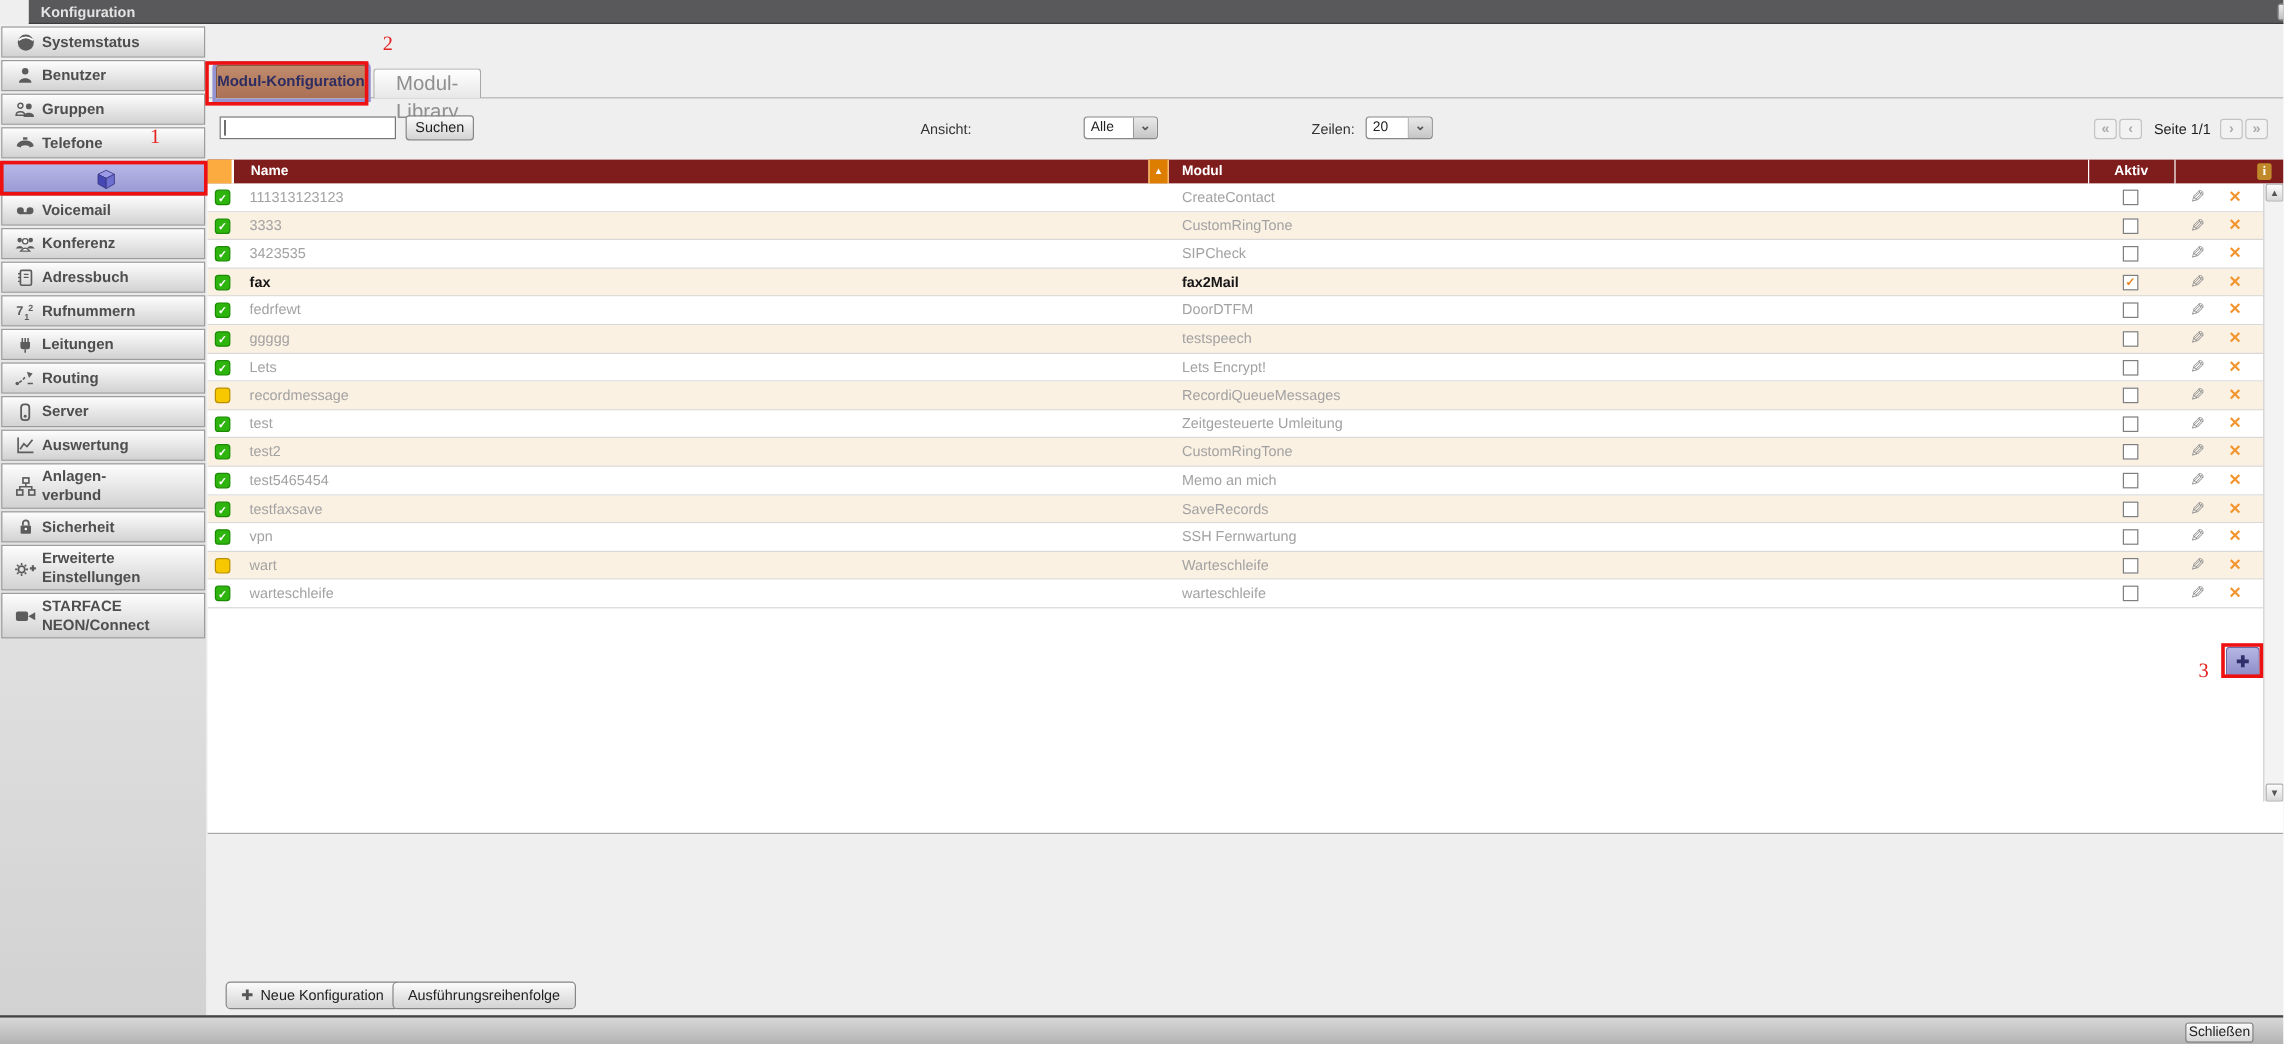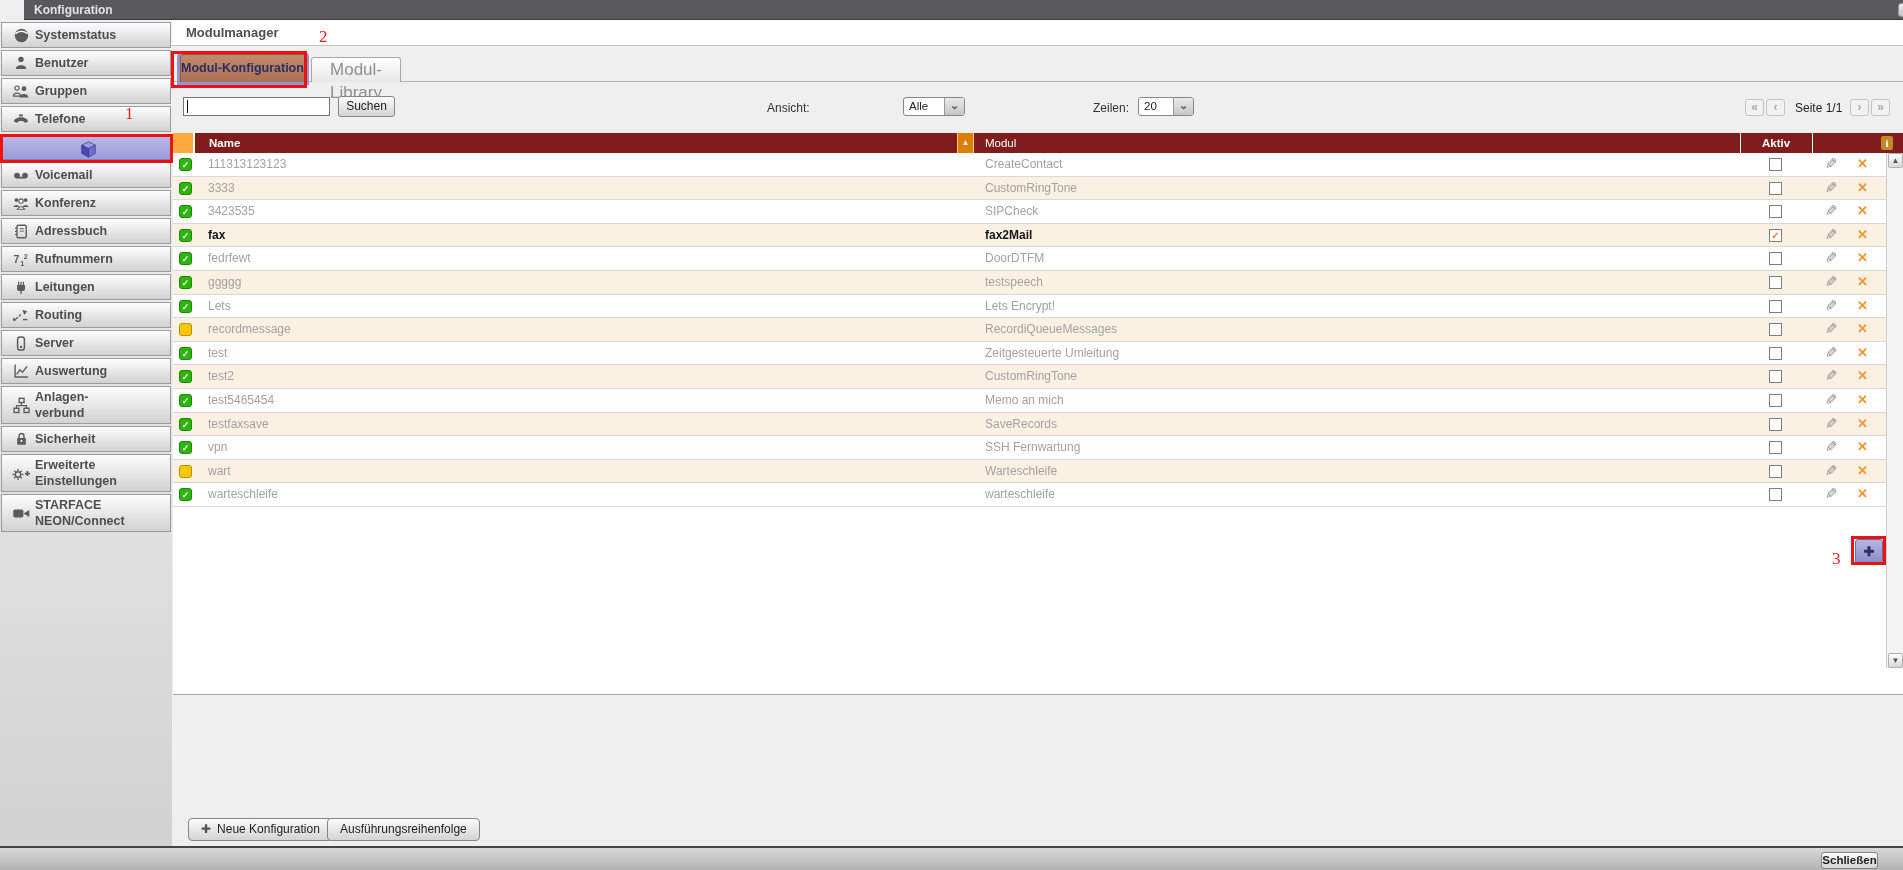--- a/index.html
+++ b/index.html
@@ -46,21 +46,21 @@
   .pagbtn{position:absolute;top:79px;width:19px;height:17px;background:#f2f2f2;border:1px solid #c3c3c3;border-radius:3px;color:#aaa;font-size:12px;font-weight:bold;text-align:center;line-height:14px;cursor:default;}
   .pag-first{left:1573px;} .pag-prev{left:1594px;} .pag-next{left:1678px;} .pag-last{left:1699px;}
   .pag-label{left:1623px;top:81px;color:#222;}
 
   
   .panel{position:absolute;left:1px;top:113px;width:1730px;height:562px;background:#fff;border-bottom:1px solid #a8a8a8;}
   .thead{position:absolute;left:0;top:0;width:1730px;height:20px;background:#7f1d1d;}
   .th-status{position:absolute;left:0;top:0;width:22px;height:20px;background:#fbab40;border-right:2px solid #fff;}
   .th-name{position:absolute;left:36px;top:0;height:20px;line-height:20px;font-size:11.5px;font-weight:bold;color:#fff;cursor:pointer;}
   .th-sort{position:absolute;left:784px;top:0;width:17px;height:20px;background:#de7e00;border-left:1px solid #ffcf96;border-right:1px solid #ffcf96;color:#fff;font-size:8px;text-align:center;line-height:20px;cursor:pointer;}
-  .th-modul{position:absolute;left:812px;top:0;height:20px;line-height:20px;font-size:11.5px;font-weight:normal;color:#fff;cursor:pointer;}
+  .th-modul{position:absolute;left:812px;top:0;height:20px;line-height:20px;font-size:11.5px;font-weight:bold;color:#fff;cursor:pointer;}
   .thd{position:absolute;top:0;width:1px;height:20px;background:#fff;}
   .thd1{left:1567px;} .thd2{left:1639px;}
   .th-aktiv{position:absolute;left:1567px;top:0;width:72px;height:20px;line-height:20px;text-align:center;font-size:11.5px;font-weight:bold;color:#fff;}
   .th-info{position:absolute;left:1708px;top:3px;width:12px;height:14px;background:#c08a2a;border-radius:2px;color:#fff;font-family:"Liberation Serif",serif;font-weight:bold;font-size:11px;text-align:center;line-height:14px;cursor:pointer;}
 
   .tbody{position:absolute;left:0;top:20px;width:1713px;}
   .trow{position:relative;height:23.6px;border-bottom:1px solid #d8d8d8;background:#fff;}
   .trow.alt{background:#fbf1e3;}
   .trow span{position:absolute;}
   .c-status{left:6px;top:5px;width:13px;height:13px;border-radius:3px;text-align:center;font-size:9px;line-height:13px;color:#fff;font-weight:bold;cursor:pointer;}
@@ -80,21 +80,21 @@
 
   .plus-btn{position:absolute;left:1682px;top:406px;width:28px;height:25px;background:linear-gradient(#b6b6e4,#8c8cc8);border:1px solid #6a6aa8;border-radius:3px;color:#2f2f6b;font-size:13px;font-weight:bold;text-align:center;line-height:23px;cursor:pointer;}
 
   
   .btn-neue{position:absolute;left:16px;top:798px;height:23px;padding:0 12px;line-height:21px;border-radius:4px;}
   .btn-neue .plus-ico{color:#555;font-size:12px;margin-right:6px;}
   .btn-exec{position:absolute;left:155px;top:798px;height:23px;padding:0 12px;line-height:21px;border-radius:4px;}
 
   
   .statusbar{position:absolute;left:0;top:846px;width:1903px;height:24px;background:linear-gradient(#d8d8d8,#b3b3b3);border-top:2px solid #454545;}
-  .btn-close-app{position:absolute;left:1821px;top:4px;width:57px;height:17px;line-height:15px;font-size:11.5px;border-radius:3px;font-weight:bold;}
+  .btn-close-app{position:absolute;left:1821px;top:4px;width:57px;height:17px;line-height:15px;font-size:11.5px;border-radius:3px;}
 
   
   .ann-box{position:absolute;border:3px solid #ee1111;z-index:50;pointer-events:none;}
   .ann-box1{left:0;top:134px;width:173px;height:29px;}
   .ann-box2{left:171px;top:51px;width:136px;height:37px;}
   .ann-box3{left:1851px;top:536px;width:35px;height:29px;}
   .ann-num{position:absolute;color:#e32222;font-family:"Liberation Serif",serif;font-size:17px;z-index:51;pointer-events:none;}
   .ann-n1{left:125px;top:104px;}
   .ann-n2{left:319px;top:27px;}
   .ann-n3{left:1832px;top:549px;}
@@ -316,23 +316,20 @@
           </span>
           <div class="sb-label">
             <div>STARFACE</div>
             <div>NEON/Connect</div>
           </div>
         </div>
       </div>
   </div>
 
   <div class="content">
-    <div class="chead">
-      <span class="ctitle">Modulmanager</span>
-    </div>
 
     <div class="tabstrip">
       <div class="tab-active">Modul-Konfiguration</div>
       <div class="tab-idle">Modul-Library</div>
     </div>
 
     <input class="search-input" value="" style="">
     <div class="caret"></div>
     <div class="gbtn btn-suchen">Suchen</div>
 

